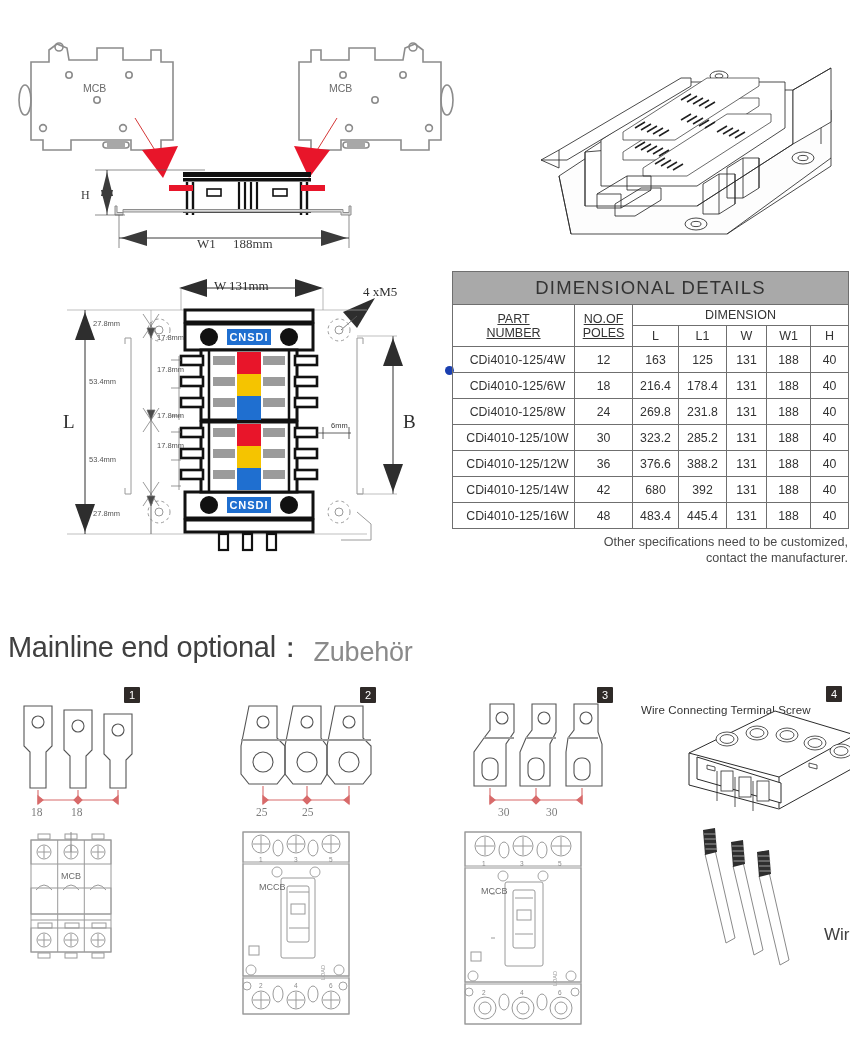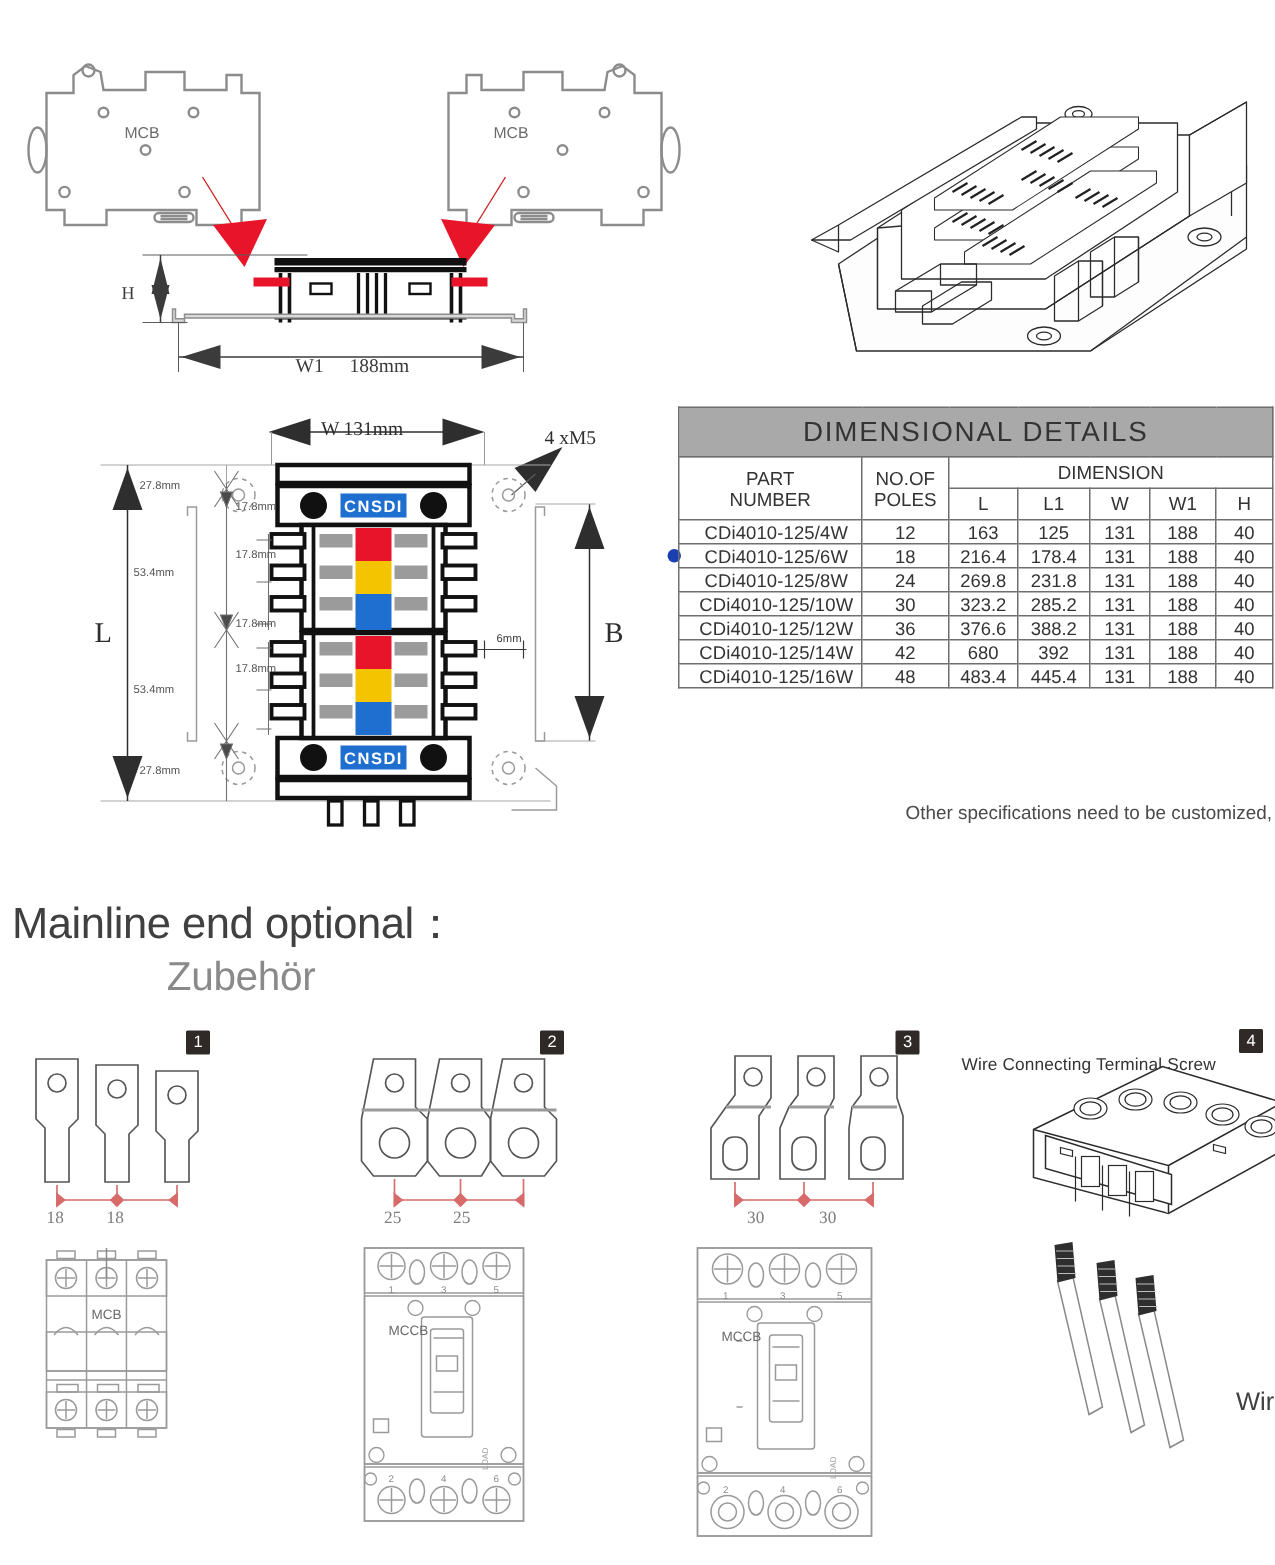--- a/index.html
+++ b/index.html
@@ -17,28 +17,28 @@
   #dim-table-wrap { position:absolute; left:452px; top:271px; width:396px; }
   table.dimtable { border-collapse:collapse; width:100%; table-layout:fixed;
                    font-family:"Liberation Sans", sans-serif; }
   table.dimtable td, table.dimtable th {
     border:1px solid #6f6f6f; text-align:center; color:#333;
     font-weight:400; padding:0;
   }
   .tbl-title { background:#a9a9a9; color:#2e2e2e; font-size:18.5px;
                letter-spacing:1.2px; height:33px; border:1px solid #6f6f6f; }
   .hcell { font-size:12.5px; line-height:14px; color:#333; height:21px; }
-  .hcell.two { height:42px; }
-  .datarow td { height:16px; font-size:12.3px; }
+  .hcell.two { height:42px;text-decoration:underline; }
+  .datarow td { height:26px; font-size:12.3px; }
   .part-cell { text-align:left; padding-left:8px !important; font-size:12.3px; letter-spacing:0.1px;}
   .tbl-note { position:absolute; left:452px; top:534px; width:396px;
               text-align:right; font-size:12.6px; line-height:16px; color:#4a4a4a; }
 
   
-  #headline { position:absolute; left:8px; top:596px; display:flex; align-items:center;flex-direction:column; }
+  #headline { position:absolute; left:8px; top:628px; display:flex; align-items:flex-end; }
   #headline .h1 { font-size:29px; color:#404040; letter-spacing:-0.3px; }
   #headline .h2 { font-size:27px; color:#8a8a8a; margin-left:9px; letter-spacing:-0.2px;}
 
   
   .numbadge { position:absolute; width:16px; height:16px; background:#2f2a28;
               color:#fff; font-size:11px; line-height:16px; text-align:center;
               border-radius:1px; font-family:"Liberation Sans", sans-serif; }
 
   .capt { position:absolute; font-size:11.5px; color:#333; }
   .dimlabel { position:absolute; font-size:11.5px; color:#7d7d7d;
@@ -427,20 +427,21 @@
         <td>131</td>
         <td>188</td>
         <td>40</td>
       </tr>
     </tbody>
   </table>
 </div>
 
 <div class="tbl-note">
   <div>Other specifications need to be customized,</div>
+  <div>contact the manufacturer.</div>
 </div>
 
 <div id="headline">
   <span class="h1">Mainline end optional：</span>
   <span class="h2">Zubehör</span>
 </div>
 
 <div class="abs" style="left:5px;top:700px;width:125px;height:115px;">
   <svg width="125" height="115" viewBox="0 0 125 115">
     <g fill="none" stroke="#555" stroke-width="1.1">

